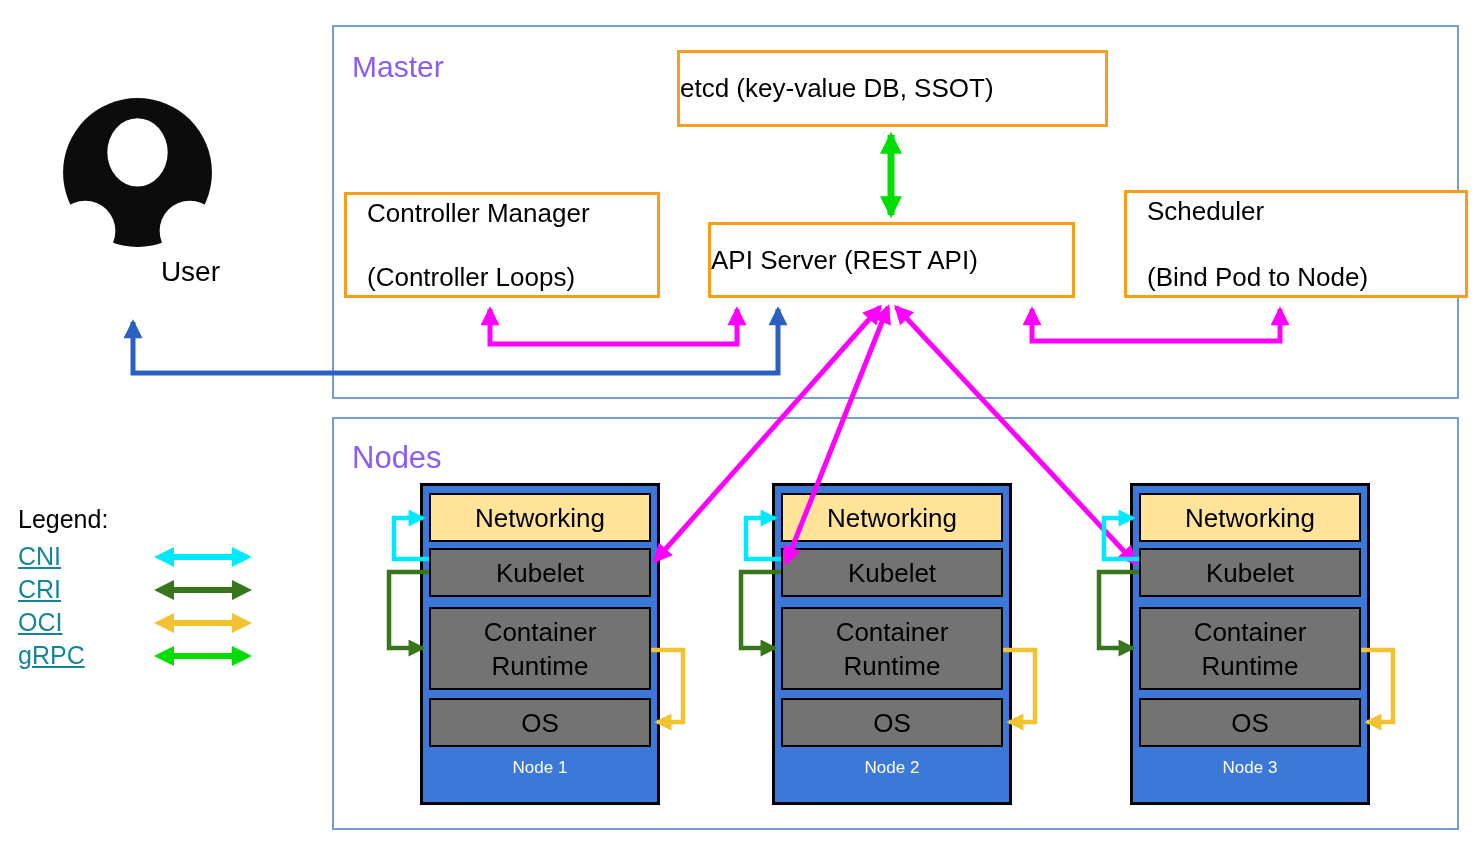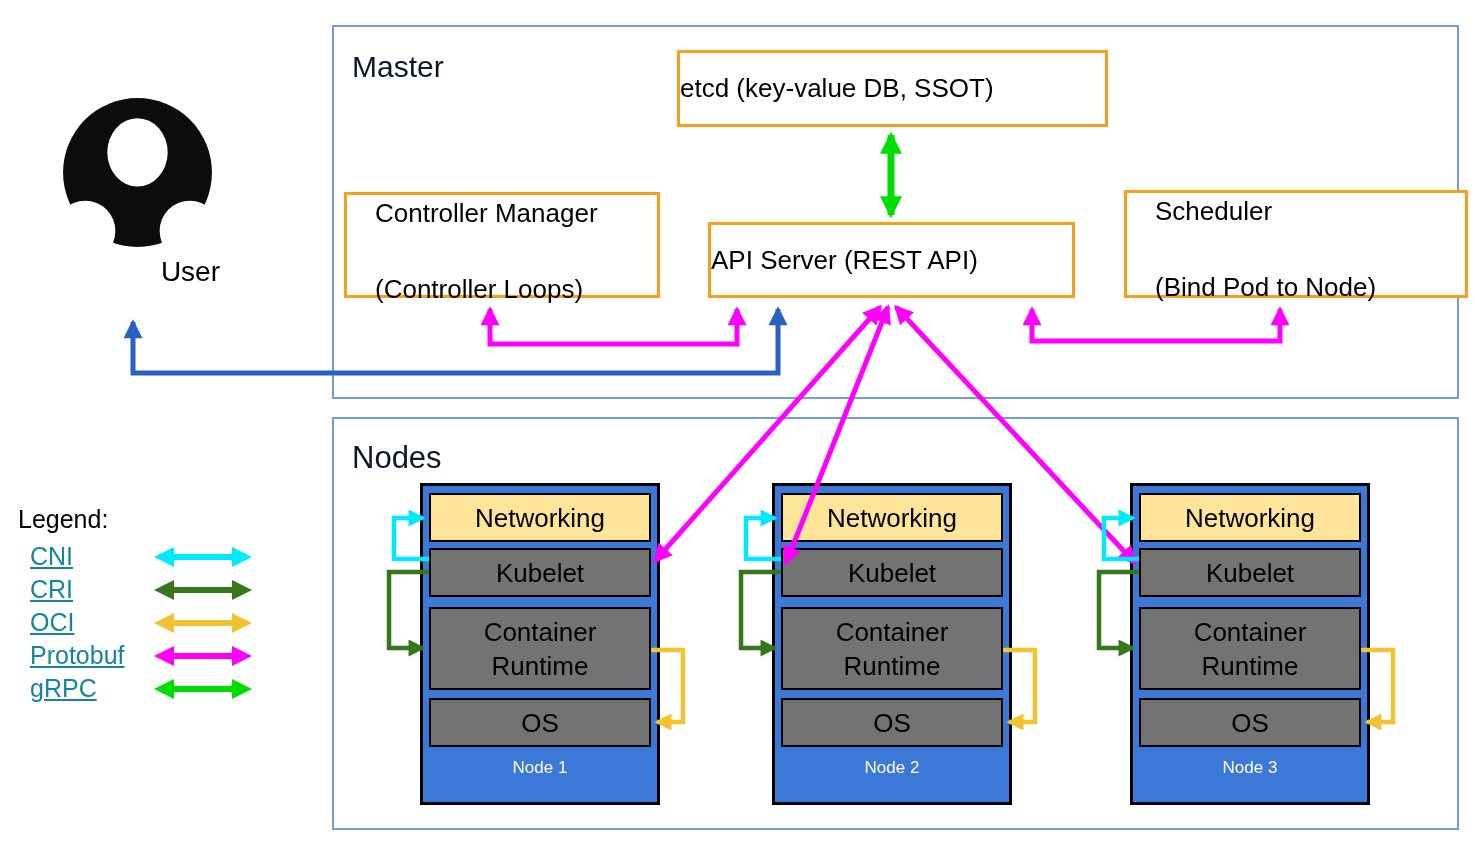--- a/index.html
+++ b/index.html
@@ -5,28 +5,28 @@
   html,body{margin:0;padding:0;background:#ffffff;}
   #canvas{
     position:relative;width:1475px;height:852px;background:#ffffff;
     font-family:"Liberation Sans",sans-serif;color:#000;overflow:hidden;
   }
   .frame{
     position:absolute;border:2px solid var(--frame_border,#759dd1);
     background:transparent;
   }
   .frame-title{
-    position:absolute;font-size:30px;color:#0f172a;white-space:nowrap;
+    position:absolute;font-size:30px;color:#8b5cf6;white-space:nowrap;
   }
   .obox{
     position:absolute;background:#fff;border:3px solid var(--box_border_orange,#f99e1b);
     box-sizing:border-box;font-size:26px;color:#000;
   }
   .obox.center{display:flex;align-items:center;justify-content:flex-start;text-align:center;}
-  .obox.twolines{display:flex;flex-direction:column;justify-content:flex-start;padding-left:28px;line-height:36px;gap:40px;}
+  .obox.twolines{display:flex;flex-direction:column;justify-content:space-between;padding-left:20px;line-height:36px;}
   
   #user-wrap{position:absolute;left:55px;top:90px;width:165px;text-align:center;}
   #user-label{position:absolute;left:55px;top:256px;width:165px;text-align:right;font-size:28px;}
   
   .node{
     position:absolute;top:483px;width:240px;height:322px;box-sizing:border-box;
     background:var(--node_blue,#3c78d8);border:3px solid #000;
   }
   .layer{
     position:absolute;left:6px;width:222px;box-sizing:border-box;background:#737373;border:2px solid #000;
@@ -40,21 +40,21 @@
   .layer.os{top:212px;height:49px;}
   .node-name{
     position:absolute;left:0;top:272px;width:100%;text-align:center;
     color:#fff;font-size:17px;
   }
   
   #legend{position:absolute;left:14px;top:505px;width:238px;}
   #legend-title{font-size:25px;margin:0 0 6px 4px;color:#000;}
   .leg-row{display:flex;align-items:center;justify-content:space-between;height:33px;}
   .leg-link{
-    font-size:25px;color:var(--legend_link,#16859c);text-decoration:underline;cursor:pointer;margin-left:16px;
+    font-size:25px;color:var(--legend_link,#16859c);text-decoration:underline;cursor:pointer;margin-left:4px;
   }
   .leg-arrow{display:flex;align-items:center;width:98px;}
   .leg-arrow .h{width:0;height:0;border-top:10px solid transparent;border-bottom:10px solid transparent;}
   .leg-arrow .h.l{border-right:20px solid currentColor;}
   .leg-arrow .h.r{border-left:20px solid currentColor;}
   .leg-arrow .s{flex:1;height:6px;background:currentColor;}
   #arrows{position:absolute;left:0;top:0;pointer-events:none;}
 </style>
 </head>
 <body>
@@ -168,28 +168,20 @@
     </div>
     <div class="leg-row">
       <a class="leg-link">OCI</a>
       <span class="leg-arrow" style="color: rgb(241, 194, 50);">
           <i class="h l"></i>
           <i class="s"></i>
           <i class="h r"></i>
         </span>
     </div>
     <div class="leg-row">
-      <a class="leg-link">Protobuf</a>
-      <span class="leg-arrow" style="color: rgb(255, 0, 255);">
-          <i class="h l"></i>
-          <i class="s"></i>
-          <i class="h r"></i>
-        </span>
-    </div>
-    <div class="leg-row">
       <a class="leg-link">gRPC</a>
       <span class="leg-arrow" style="color: rgb(0, 221, 0);">
           <i class="h l"></i>
           <i class="s"></i>
           <i class="h r"></i>
         </span>
     </div>
   </div>
 
   <svg id="arrows" width="1475" height="852" viewBox="0 0 1475 852">

